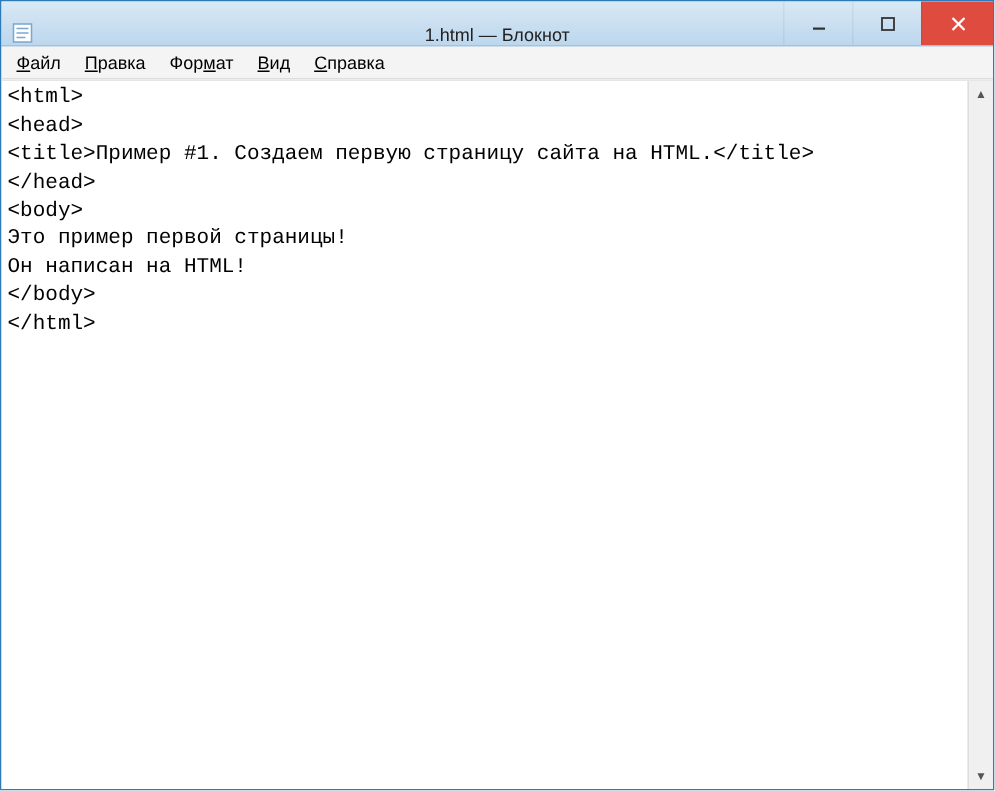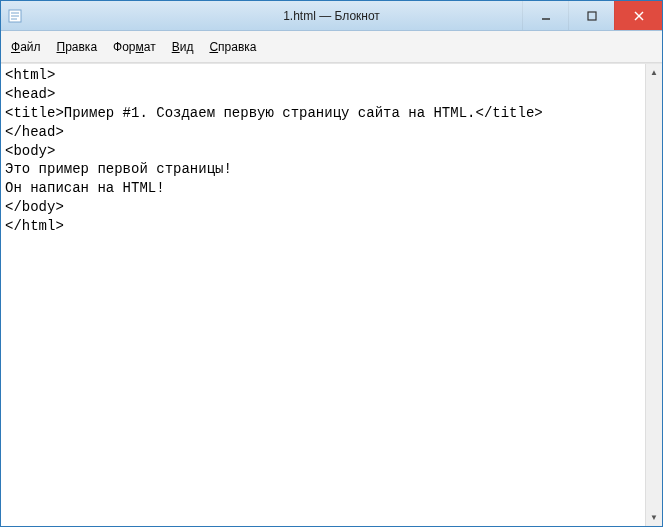--- a/index.html
+++ b/index.html
@@ -17,21 +17,21 @@
   border: 1px solid #2e79b8;
   display: flex;
   flex-direction: column;
   background: #fff;
 }
 .titlebar {
   height: 30px;
   background: linear-gradient(#d9e8f5, #bcd7ed);
   border-bottom: 1px solid #a5c2dc;
   display: flex;
-  align-items: center;
+  align-items: flex-end;
   position: relative;
 }
 .titlebar .icon-slot {
   width: 16px;
   height: 16px;
   margin-left: 6px;
   display: flex;
   align-items: center;
   justify-content: center;
 }
@@ -60,21 +60,21 @@
   border-left: 1px solid rgba(0,0,0,0.05);
   cursor: default;
 }
 .winbtn.close {
   background: #e04b3f;
   color: #fff;
   width: 48px;
 }
 .winbtn svg { display: block; }
 .menubar {
-  height: 32px;
+  height: 22px;
   background: #f4f4f4;
   border-bottom: 1px solid #dcdcdc;
   display: flex;
   align-items: center;
   padding-left: 2px;
   font-size: 12px;
 }
 .menuitem {
   padding: 2px 8px;
   color: #000;

